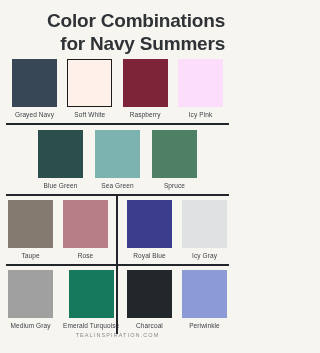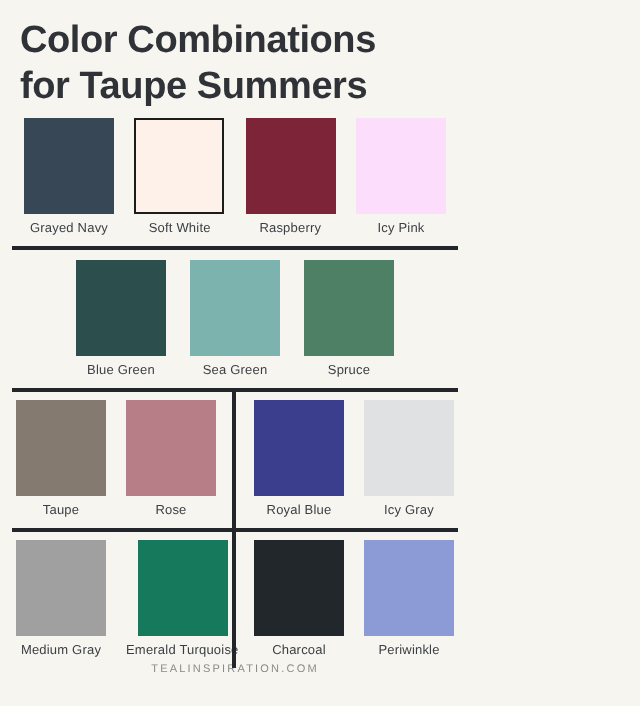--- a/index.html
+++ b/index.html
@@ -19,21 +19,21 @@
     width: 235px;
     height: 353px;
     position: relative;
     background: #f7f5f0;
     box-sizing: border-box;
   }
 
   
   .title-block {
     padding: 9px 10px 0 10px;
-    text-align: left;
+    text-align: right;
   }
   .title-line {
     font-size: 19px;
     line-height: 23px;
     font-weight: bold;
     color: #2f3337;
     letter-spacing: -0.2px;
     white-space: nowrap;
   }
 
@@ -128,21 +128,21 @@
     padding-top: 2px;
   }
 </style>
 </head>
 <body>
 
 <div class="infographic">
 
   <div class="title-block">
     <div class="title-line">Color Combinations</div>
-    <div class="title-line">for Taupe Summers</div>
+    <div class="title-line">for Navy Summers</div>
   </div>
 
   <div class="row row-1">
     <div class="swatch-strip">
       <div class="cell">
         <div class="chip" id="c-1-0" style="background-color: rgb(55, 71, 86);"></div>
         <div class="chip-label">Grayed Navy</div>
       </div>
       <div class="cell">
         <div class="chip bordered" id="c-1-1" style="background-color: rgb(253, 241, 234);"></div>

